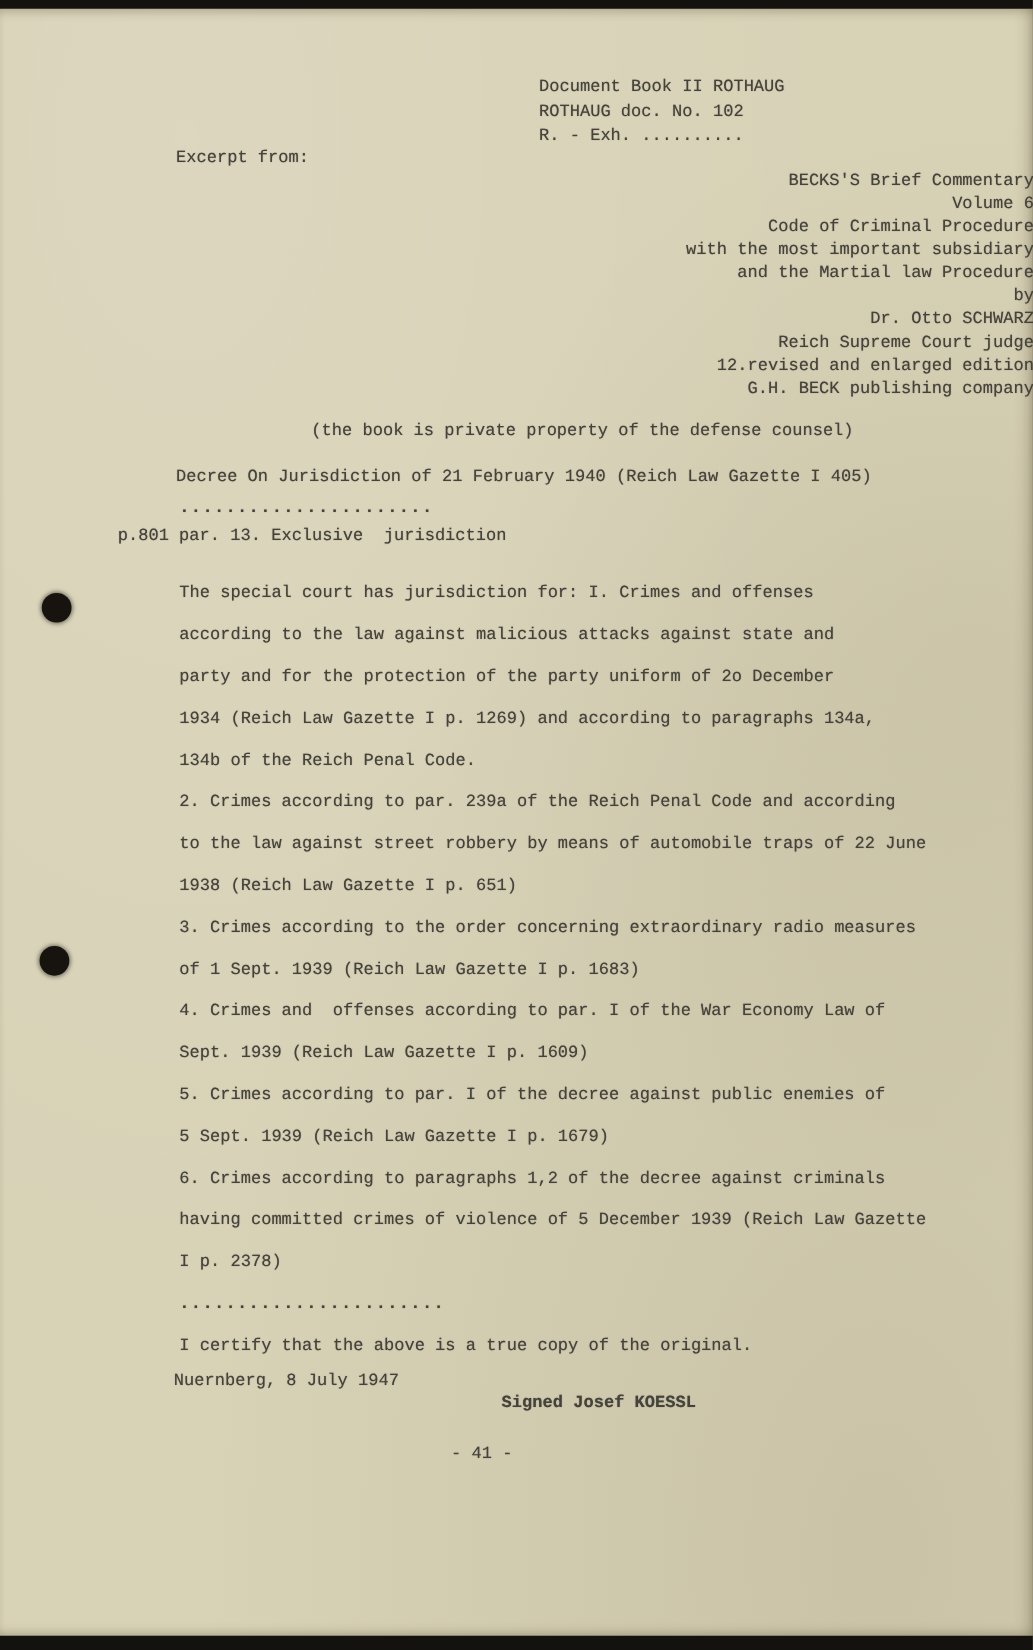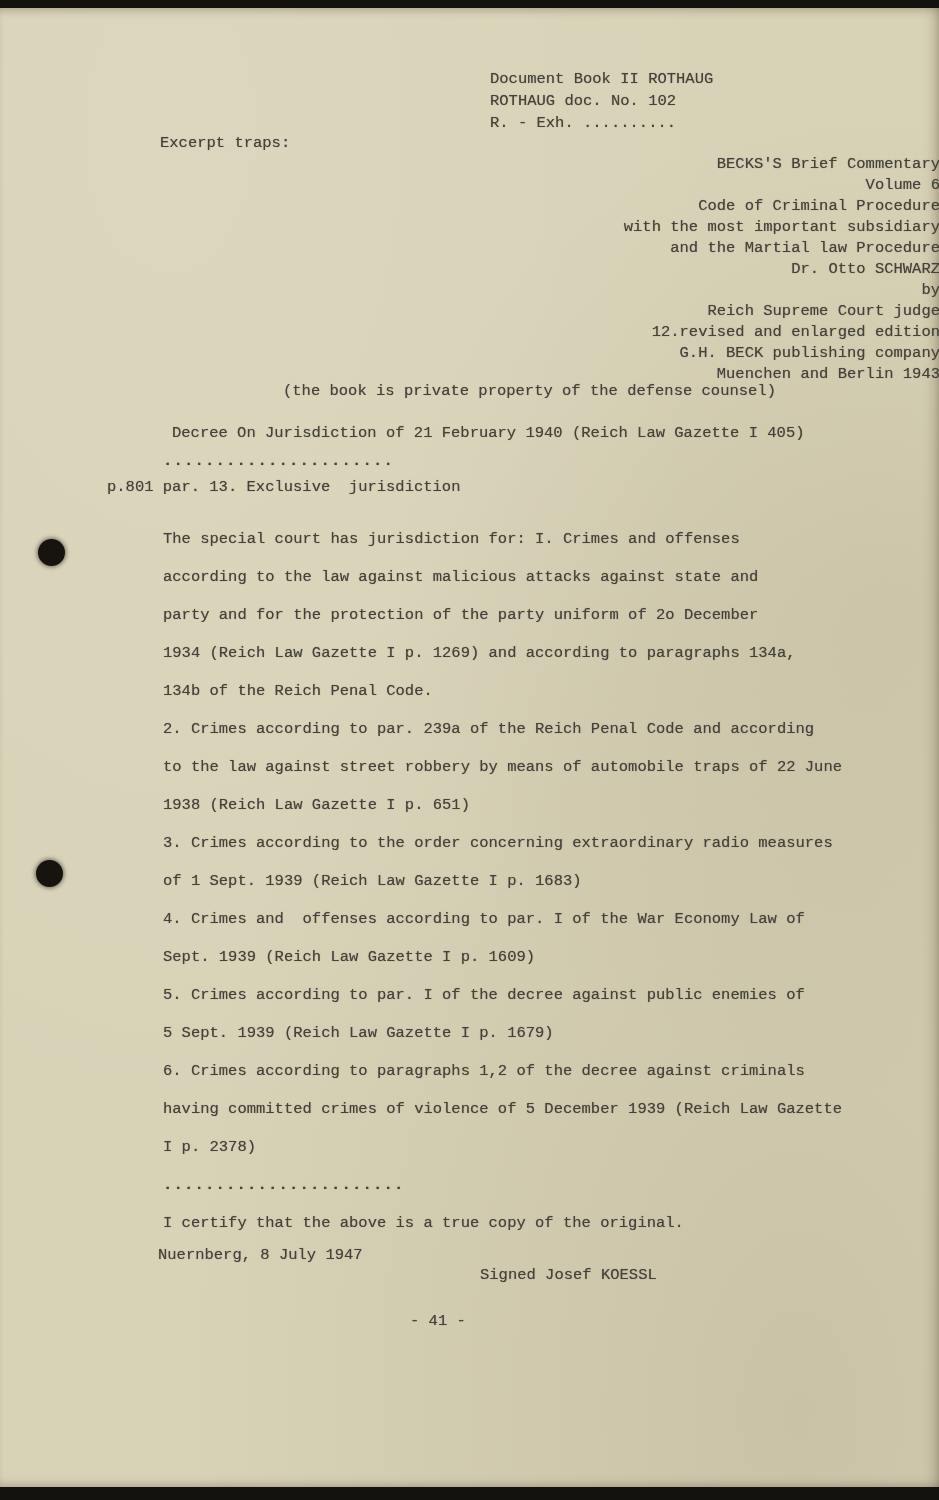--- a/index.html
+++ b/index.html
@@ -38,27 +38,27 @@
     white-space: pre;
     color: #44423a;
     font-size: 15.5px;
     line-height: inherit;
     text-shadow: 0 0 1px rgba(64,62,54,0.55);
   }
   .header-right   { top: 60px;  left: 490px; line-height: 22px; }
   .excerpt-from   { top: 124px; left: 160px; line-height: 22px; }
   .title-block    { top: 146px; left: 40px;  width: 900px; line-height: 21px; text-align: right; }
   .note-line      { top: 372px; left: 283px; line-height: 22px; }
-  .decree-line    { top: 414px; left: 172px; line-height: 22px; }
+  .decree-line    { top: 414px; left: 160px; line-height: 22px; }
   .dots-row       { top: 442px; left: 163px; line-height: 22px; }
   .dots-row .line, .body-block .dots { font-weight: bold; letter-spacing: 1.2px; }
   .section-head   { top: 468px; left: 107px; line-height: 22px; }
   .body-block     { top: 512px; left: 163px; width: 720px; line-height: 38px; }
   .date-line      { top: 1236px; left: 158px; line-height: 22px; }
-  .signature-block{ top: 1256px; left: 480px; line-height: 22.5px; }
+  .signature-block{ top: 1256px; left: 456px; line-height: 22.5px; font-weight: bold; }
   .page-number    { top: 1302px; left: 410px; line-height: 22px; text-align: right; }
   .hole {
     position: absolute;
     width: 27px;
     height: 27px;
     border-radius: 50%;
     background: #17140f;
     box-shadow: 0 0 4px 1px rgba(20,18,12,0.55);
   }
   .hole-1 { left: 38px; top: 531px; }
@@ -72,35 +72,34 @@
   <div class="hole hole-1"></div>
   <div class="hole hole-2"></div>
 
   <div class="abs-block header-right">
     <div class="line">Document Book II ROTHAUG</div>
     <div class="line">ROTHAUG doc. No. 102</div>
     <div class="line">R. - Exh. ..........</div>
   </div>
 
   <div class="abs-block excerpt-from">
-    <div class="line">Excerpt traps:</div>
+    <div class="line">Excerpt from:</div>
   </div>
 
   <div class="abs-block title-block">
     <div class="line">BECKS'S Brief Commentary</div>
     <div class="line">Volume 6</div>
     <div class="line">Code of Criminal Procedure</div>
     <div class="line">with the most important subsidiary</div>
     <div class="line">and the Martial law Procedure</div>
+    <div class="line">by</div>
     <div class="line">Dr. Otto SCHWARZ</div>
-    <div class="line">by</div>
     <div class="line">Reich Supreme Court judge</div>
     <div class="line">12.revised and enlarged edition</div>
     <div class="line">G.H. BECK publishing company</div>
-    <div class="line">Muenchen and Berlin 1943</div>
   </div>
 
   <div class="abs-block note-line">
     <div class="line">(the book is private property of the defense counsel)</div>
   </div>
 
   <div class="abs-block decree-line">
     <div class="line">Decree On Jurisdiction of 21 February 1940 (Reich Law Gazette I 405)</div>
   </div>
 

